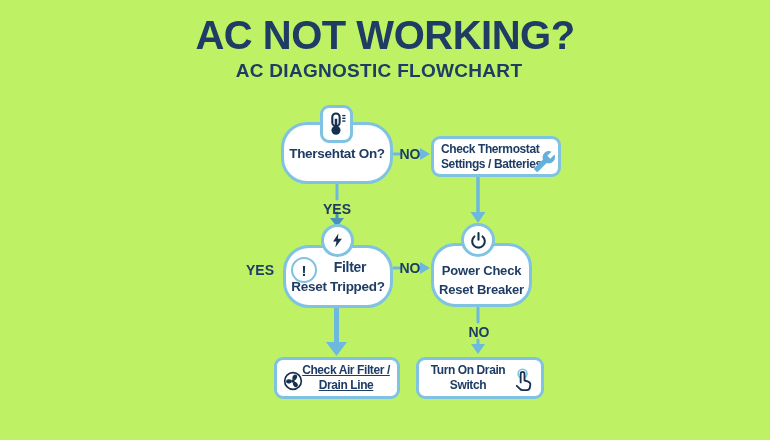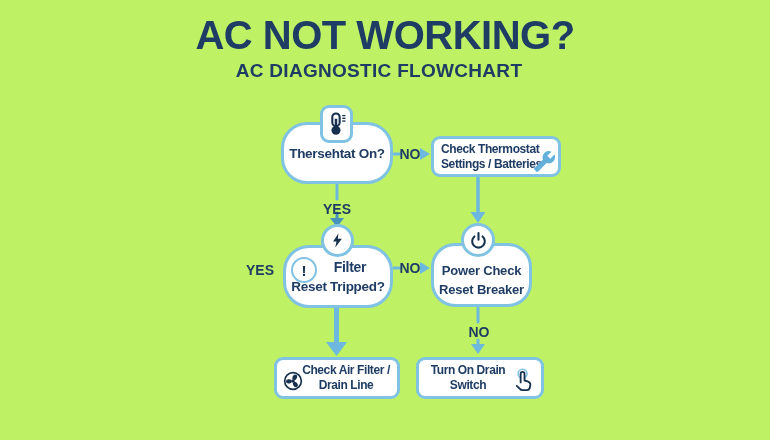--- a/index.html
+++ b/index.html
@@ -44,21 +44,21 @@
   .excl-circle{
     position:absolute;left:5px;top:9px;width:26px;height:26px;border-radius:50%;
     border:2.5px solid #7fc2e2;box-sizing:border-box;display:flex;align-items:center;
     justify-content:center;font-size:15px;color:#16304e;background:#fff;
   }
   #node-power-switch{left:431px;top:243px;width:101px;height:64px;border-radius:24px;
     display:flex;flex-direction:column;justify-content:center;align-items:center;
     padding-top:10px;font-size:13px;letter-spacing:-0.2px;line-height:1.5;white-space:nowrap;}
   #node-check-air-filter{left:274px;top:357px;width:126px;height:42px;
     display:flex;flex-direction:column;justify-content:center;align-items:center;
-    padding-left:18px;line-height:1.25;text-align:center;white-space:nowrap;}
+    padding-left:18px;line-height:1.25;text-align:center;white-space:nowrap;text-decoration:underline;}
   #node-check-air-filter .fan{position:absolute;left:6px;top:11px;width:20px;height:20px;}
   #node-turn-on-power{left:416px;top:357px;width:128px;height:42px;
     display:flex;flex-direction:column;justify-content:center;align-items:center;
     padding-right:24px;line-height:1.25;text-align:center;white-space:nowrap;}
   #node-turn-on-power .hand{position:absolute;right:3px;top:7px;width:27px;height:27px;}
   .clabel{
     position:absolute;color:#1e3c64;font-weight:bold;font-size:14px;
     text-align:center;z-index:3;line-height:1;
   }
   #label-no-1{left:396px;top:147px;width:28px;}

